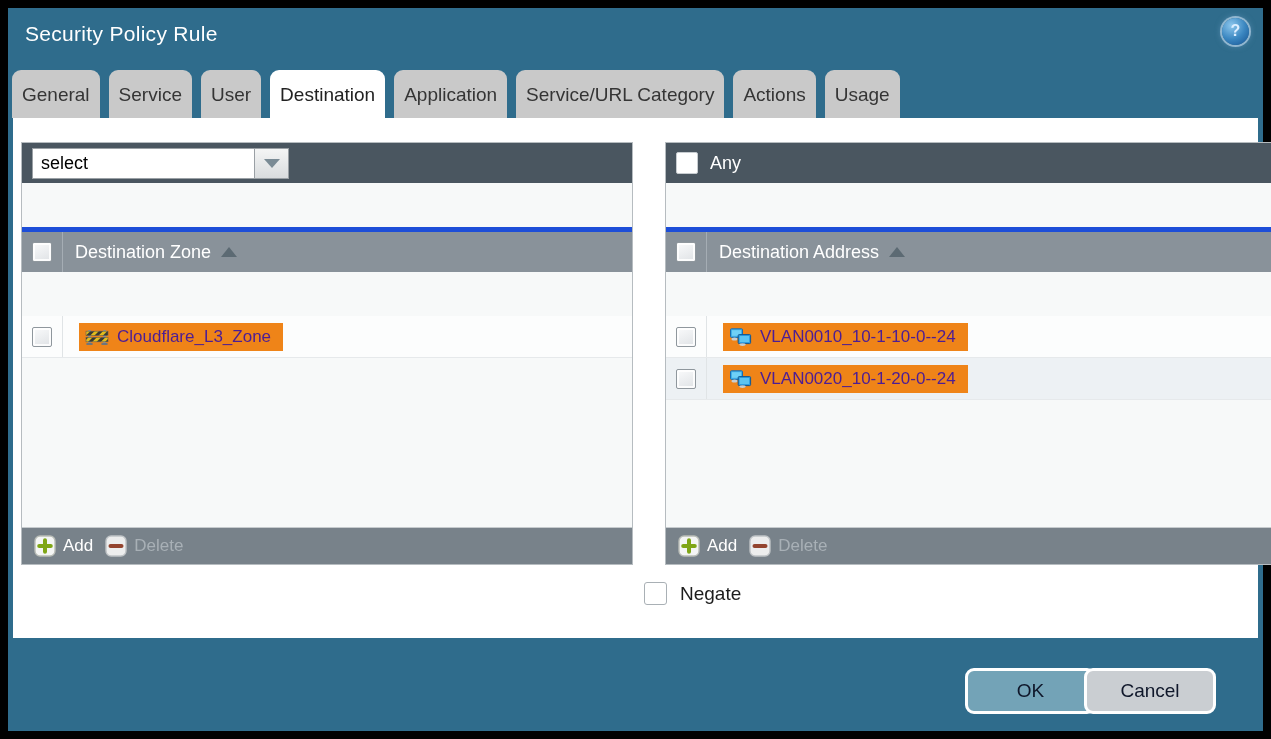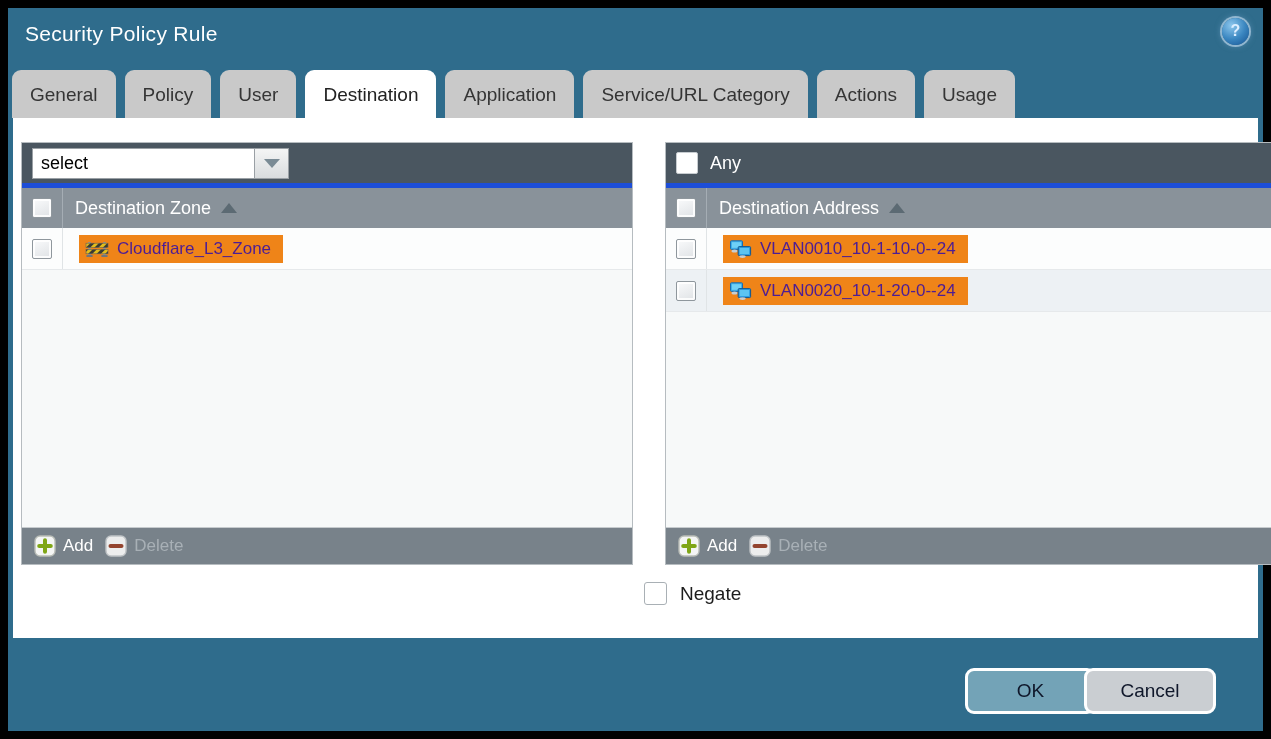--- a/index.html
+++ b/index.html
@@ -9,28 +9,28 @@
 
   
   .title { position:absolute; left:17px; top:14px; color:#fff; font-size:21px; letter-spacing:.3px; }
   .help-icon { position:absolute; right:14px; top:10px; width:27px; height:27px; border-radius:50%;
     background: radial-gradient(circle at 35% 28%, #8cc6ec, #3a86c0 52%, #155190);
     box-shadow: 0 0 0 2px rgba(210,230,248,.55), 0 0 7px rgba(170,210,250,.5);
     color:#dceeff; font-size:16px; font-weight:bold; text-align:center; line-height:26px; cursor:pointer; }
 
   
   .tabs { position:absolute; left:4px; top:62px; height:48px; display:flex; }
-  .tab { height:48px; line-height:50px; padding:0 18px; margin-right:9px; background:#c9c9c9;
+  .tab { height:48px; line-height:50px; padding:0 10px; margin-right:9px; background:#c9c9c9;
     color:#353535; font-size:19px; border-radius:9px 9px 0 0; cursor:pointer; white-space:nowrap; }
   .tab.active { background:#fff; color:#222; }
 
   
   .content { position:absolute; left:5px; top:110px; width:1245px; height:520px; background:#fff; }
 
-  .panel { position:absolute; top:24px; height:423px; border:1px solid #b6bcc0; display:flex; flex-direction:column; background:#f7f9f9; }
+  .panel { position:absolute; top:24px; height:423px; border:1px solid #b6bcc0; display:flex; flex-direction:column; background:#f7f9f9;gap:44px; }
   .panel.left  { left:8px;  width:612px; }
   .panel.right { left:652px; width:656px; }
 
   .panel-top { height:40px; background:#4a5660; flex:0 0 auto; display:flex; align-items:center; }
 
   
   .combo { display:flex; margin-left:10px; height:31px; }
   .combo input { width:222px; height:31px; border:1px solid #9aa0a5; border-right:none; padding:0 8px;
      font-size:18px; color:#000; font-family:"Liberation Sans",sans-serif; outline:none; }
   .combo-btn { width:35px; height:31px; background:linear-gradient(#f4f5f5,#d9dcde); border:1px solid #9aa0a5;
@@ -83,21 +83,21 @@
 <body>
 
 <div class="screen">
   <div class="dialog">
 
     <div class="title">Security Policy Rule</div>
     <div class="help-icon">?</div>
 
     <div class="tabs">
       <div class="tab">General</div>
-      <div class="tab">Policy</div>
+      <div class="tab">Service</div>
       <div class="tab">User</div>
       <div class="tab active">Destination</div>
       <div class="tab">Application</div>
       <div class="tab">Service/URL Category</div>
       <div class="tab">Actions</div>
       <div class="tab">Usage</div>
     </div>
 
     <div class="content">
 

